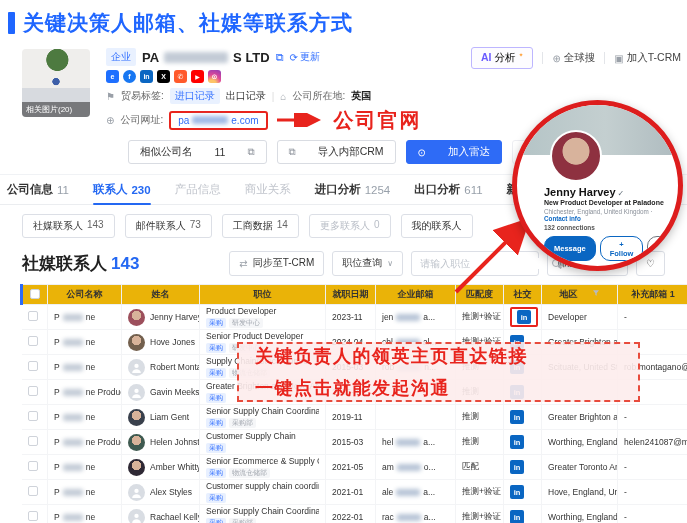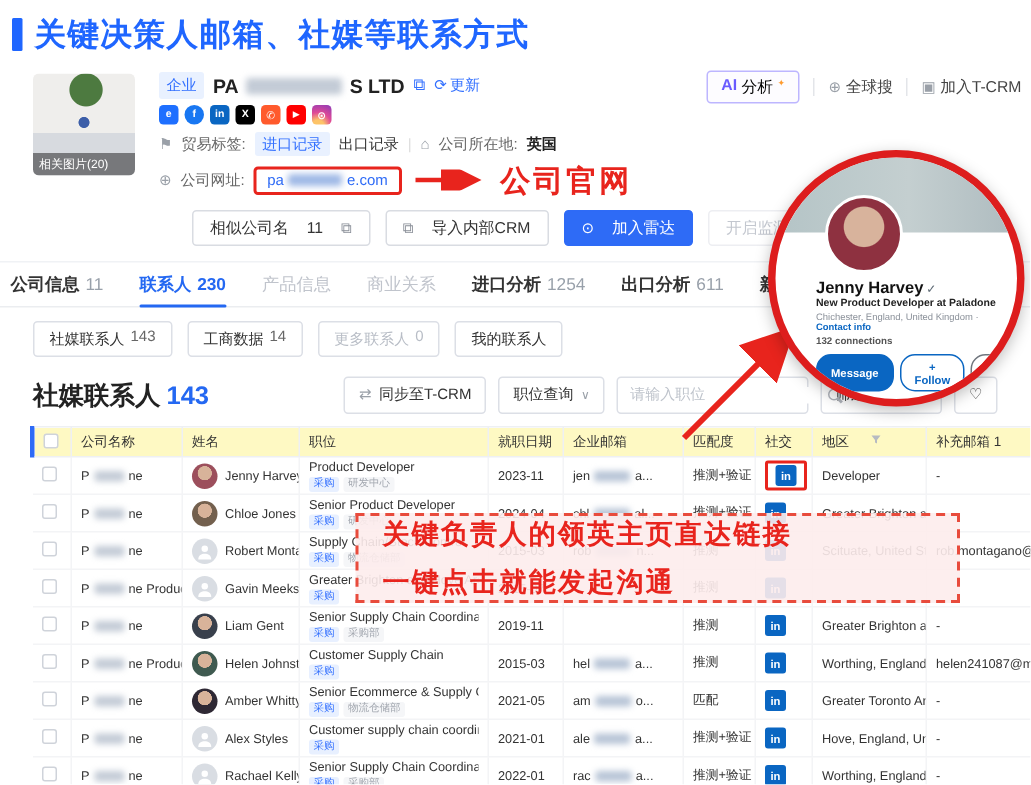--- a/index.html
+++ b/index.html
@@ -50,21 +50,21 @@
   .official-site{font-size:20px;font-weight:bold;color:#e8241d;letter-spacing:2px;margin-left:2px;}
   
   .top-actions{position:absolute;right:6px;top:0;display:flex;align-items:center;gap:9px;font-size:10.5px;color:#444;}
   .ai-btn{border:1px solid #bdb6ff;border-radius:3px;padding:3px 9px;background:#fdfcff;display:flex;gap:3px;cursor:pointer;font-size:10.5px;}
   .ai-a{color:#6a5bff;font-weight:bold;}
   .ai-btn::after{content:"✦";color:#ff9b2e;font-size:6px;vertical-align:super;}
   .plain-btn{display:flex;align-items:center;gap:3px;background:none;border:none;font-size:10.5px;color:#444;cursor:pointer;}
   .tsep{width:1px;height:12px;background:#e3e5e9;}
   
   .btns-row{margin:8px 0 0 106px;display:flex;gap:10px;align-items:center;}
-  .abtn{display:flex;align-items:center;gap:12px;border:1px solid #d9dce2;border-radius:3px;background:#fff;
+  .abtn{display:flex;align-items:center;gap:22px;border:1px solid #d9dce2;border-radius:3px;background:#fff;
         padding:4px 11px;font-size:10.5px;color:#333;cursor:pointer;}
   .abtn .aicon{color:#8a8f98;font-size:10px;}
   .abtn.primary{background:#2e6bf6;border-color:#2e6bf6;color:#fff;}
   .abtn.primary .aicon{color:#fff;}
   .abtn.disabled{color:#c3c7cf;border-color:#edeef2;cursor:default;}
   .hr{height:1px;background:#f0f2f5;margin-top:10px;}
   
   .tabs{display:flex;gap:24px;padding-left:7px;border-bottom:1px solid #ebedf0;height:30px;align-items:center;}
   .tab{display:flex;gap:4px;font-size:11.5px;color:#333;font-weight:bold;cursor:pointer;height:100%;align-items:center;position:relative;}
   .tab .cnt{color:#98a0aa;font-weight:normal;}
@@ -86,21 +86,21 @@
   .ctl{display:flex;align-items:center;gap:5px;border:1px solid #dcdfe6;border-radius:3px;height:25px;
        padding:0 9px;font-size:10px;color:#333;background:#fff;cursor:pointer;}
   .ctl .chev{color:#9aa0a8;font-size:8px;}
   .search-box{display:flex;align-items:center;border:1px solid #dcdfe6;border-radius:3px;height:25px;padding:0 8px;width:128px;background:#fff;}
   .search-box input{border:none;outline:none;flex:1;font-size:10px;color:#333;font-family:inherit;}
   .search-box input::placeholder{color:#bfc4cc;}
   .lens{width:8px;height:8px;border:1.5px solid #b0b4bc;border-radius:50%;position:relative;flex:none;}
   .lens::after{content:"";position:absolute;width:4px;height:1.5px;background:#b0b4bc;transform:rotate(45deg);right:-3px;bottom:-1px;}
   
   .tbl{margin:8px 0 0 20px;width:667px;border-collapse:collapse;table-layout:fixed;font-size:8.5px;}
-  .tbl th{background:#fef9c3;font-size:9px;font-weight:normal;color:#333;text-align:left;height:20px;
+  .tbl th{background:#eab308;font-size:9px;font-weight:bold;color:#333;text-align:center;height:20px;
           padding:0 6px;border:1px solid #eef0f3;white-space:nowrap;overflow:hidden;}
   .tbl th:first-child{border-left:3px solid #2e6bf6;}
   .tbl td{border:1px solid #f3f4f6;border-left:none;border-right:1px solid #f3f4f6;height:25px;
           padding:1px 6px;white-space:nowrap;overflow:hidden;color:#333;vertical-align:middle;}
   .cb{display:inline-block;width:10px;height:10px;border:1px solid #cfd3da;border-radius:2px;background:#fff;cursor:pointer;}
   .name-cell{display:flex;align-items:center;gap:5px;}
   .av{flex:none;width:17px;height:17px;border-radius:50%;display:inline-flex;align-items:center;justify-content:center;overflow:hidden;background:#d9dde3;}
   .av svg{width:13px;height:13px;}
   .t1{font-size:8.5px;line-height:11px;overflow:hidden;white-space:nowrap;}
   .tagrow{display:flex;gap:3px;margin-top:1px;}
@@ -269,20 +269,24 @@
         <span>知识产权</span>
       </div>
     </div>
 
   <div class="chips">
       <button class="chip">
         <span>社媒联系人</span>
         <span class="cnt">143</span>
       </button>
       <button class="chip">
+        <span>邮件联系人</span>
+        <span class="cnt">73</span>
+      </button>
+      <button class="chip">
         <span>工商数据</span>
         <span class="cnt">14</span>
       </button>
       <button class="chip muted">
         <span>更多联系人</span>
         <span class="cnt">0</span>
       </button>
       <button class="chip">
         <span>我的联系人</span>
       </button>
@@ -369,21 +373,21 @@
             </span></td>
           <td>Developer</td>
           <td>-</td>
         </tr>
         <tr>
           <td><span class="cb"></span></td>
           <td><span>P</span><span class="blur co"></span><span>ne</span></td>
           <td>
             <div class="name-cell">
               <span class="av" style="background: radial-gradient(circle at 50% 38%, rgb(216, 179, 154) 0px, rgb(216, 179, 154) 34%, rgb(115, 96, 78) 36%);"></span>
-              <span>Chloe Jones</span>
+              <span>Hove Jones</span>
             </div>
           </td>
           <td>
             <div class="t1">Senior Product Developer</div>
             <div class="tagrow">
               <span class="tg blue">采购</span>
               <span class="tg gray">研发中心</span>
             </div>
           </td>
           <td>2024-04</td>

